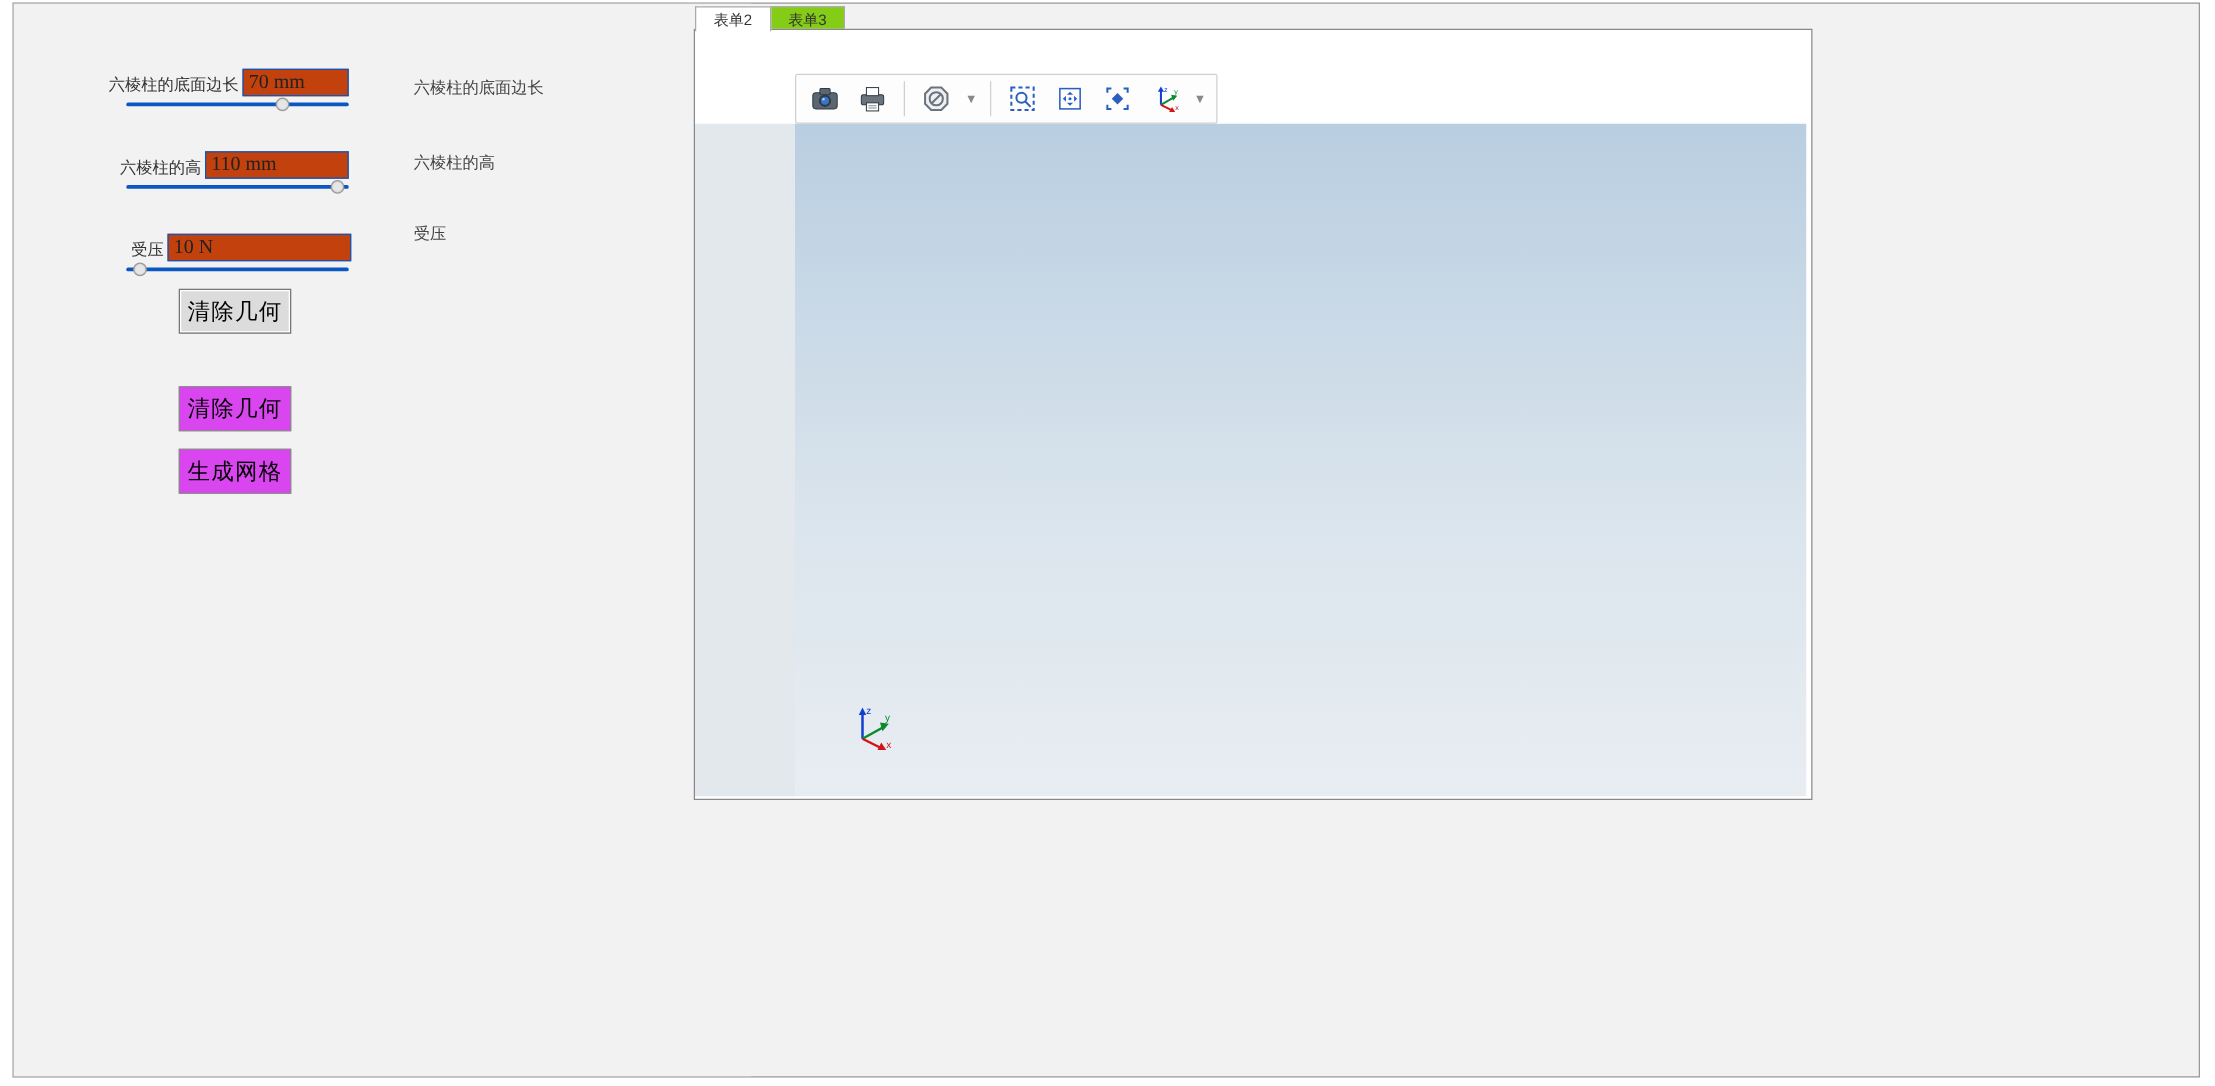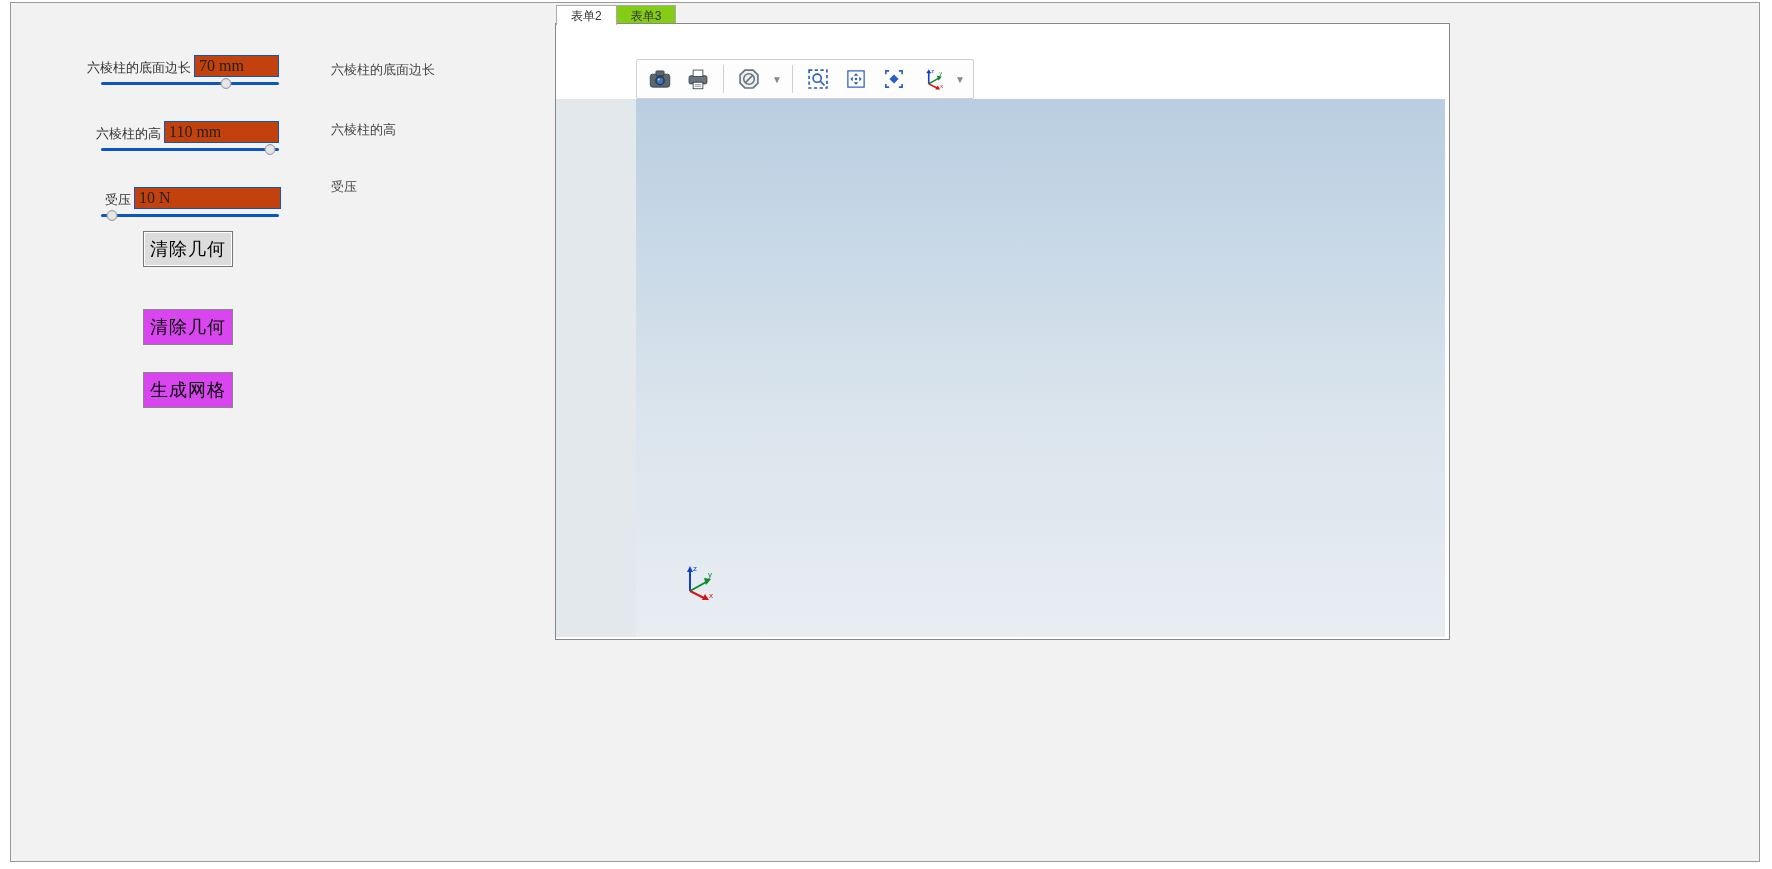--- a/index.html
+++ b/index.html
@@ -97,21 +97,21 @@
     padding: 5px 6px;
     font-family: "SimSun", serif;
     font-size: 18px;
     border: 1px solid #888;
     background: #d946ef;
     cursor: pointer;
     letter-spacing: 1px;
   }
   .btn1 { top: 228px; background: #dcdcdc; border:1px solid #777; box-shadow: inset 0 0 0 1px #fff; }
   .btn2 { top: 306px; }
-  .btn3 { top: 356px; margin-top: 13px; }
+  .btn3 { top: 356px; }
 
   
   .tabs {
     position: absolute;
     left: 545px; top: 0;
     height: 22px;
     display: flex;
     align-items: flex-end;
   }
   .tab {

